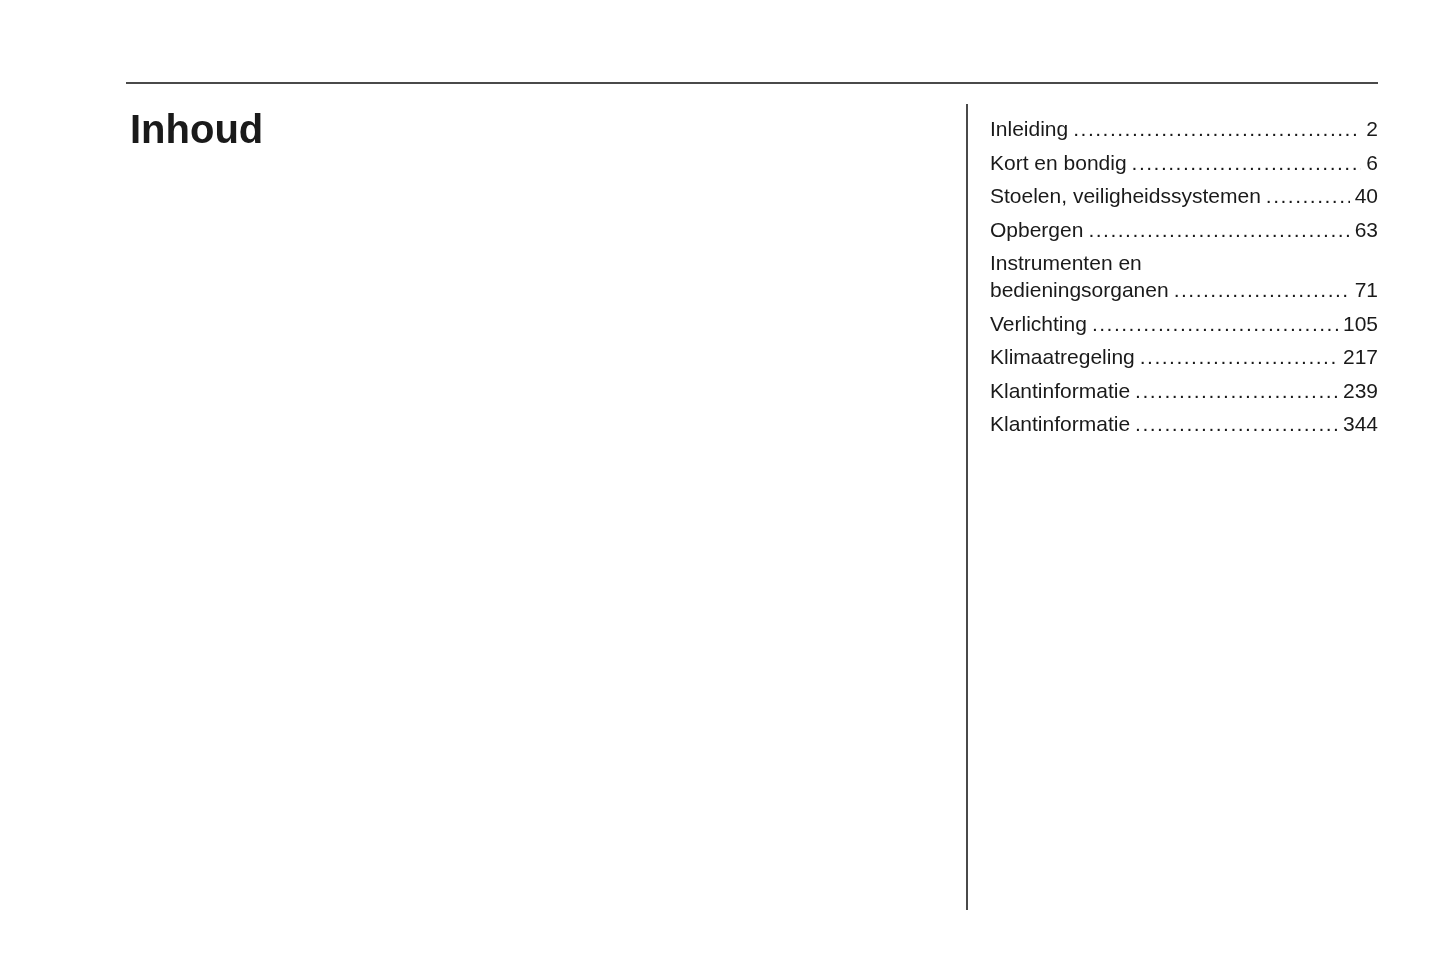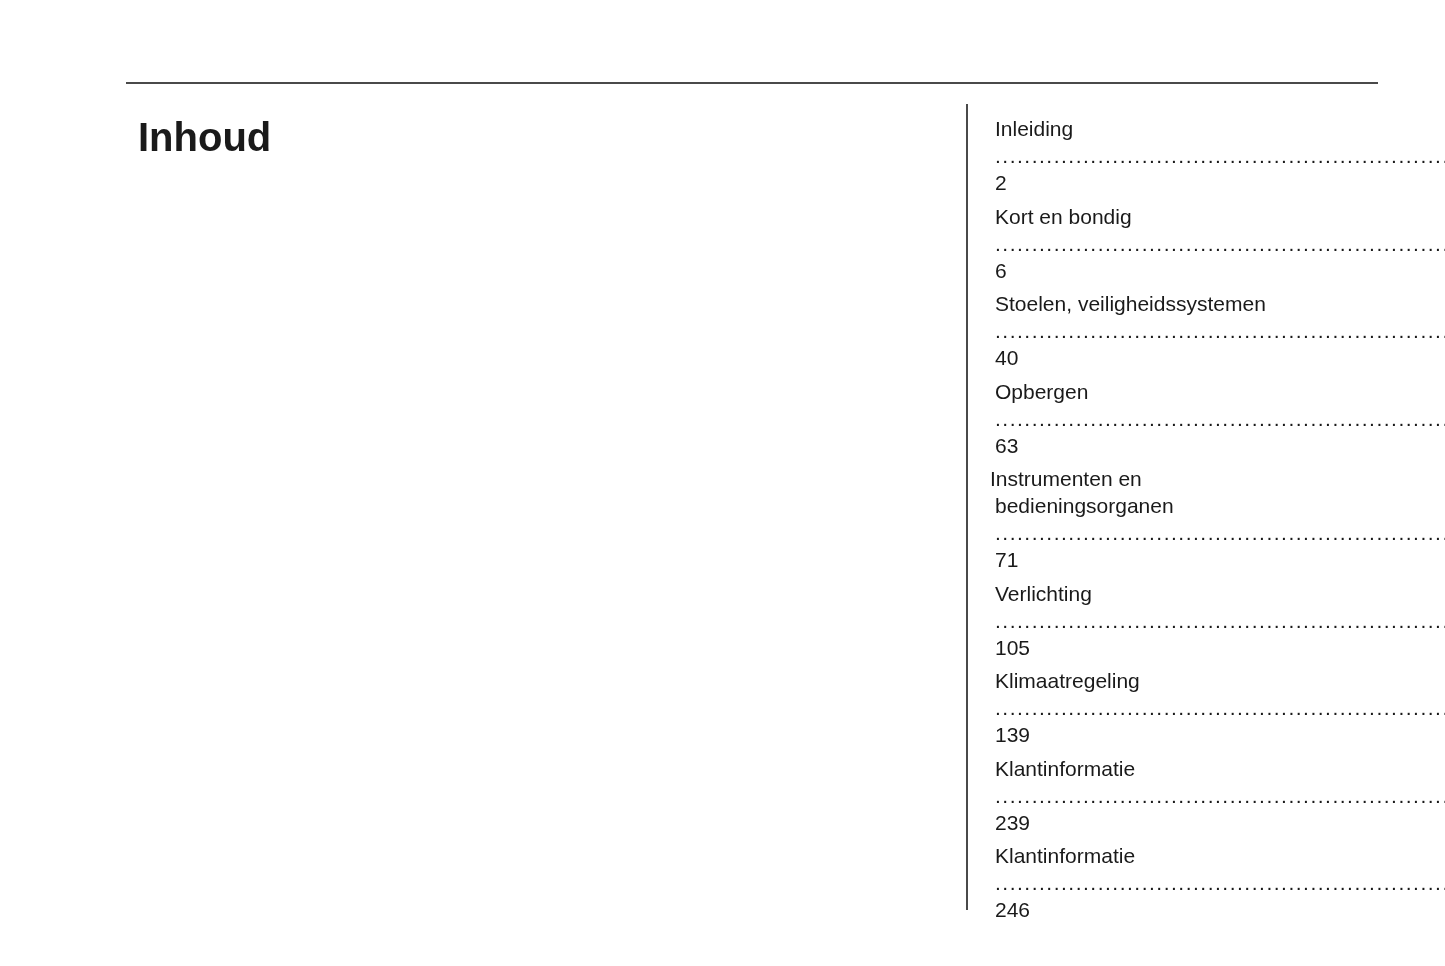--- a/index.html
+++ b/index.html
@@ -21,21 +21,21 @@
     left: 126px;
     top: 82px;
     width: 1252px;
     height: 2px;
     background: #4a4a4a;
   }
   .heading {
     position: absolute;
     left: 126px;
     top: 103px;
-    margin: 12px;
+    margin: 4px;
     font-size: 40px;
     font-weight: bold;
     letter-spacing: 0px;
     color: #1a1a1a;
   }
   .v-rule {
     position: absolute;
     left: 966px;
     top: 104px;
     width: 2px;
@@ -52,21 +52,20 @@
   }
   .toc-entry {
     margin-bottom: 6.5px;
   }
   .toc-prefix {
     white-space: nowrap;
   }
   .toc-line {
     display: flex;
     align-items: baseline;
-    flex-direction: column;
   }
   .toc-title {
     white-space: nowrap;
     flex: 0 0 auto;
   }
   .toc-leader {
     flex: 1 1 auto;
     min-width: 0;
     overflow: hidden;
     white-space: nowrap;
@@ -129,31 +128,31 @@
         <div class="toc-line">
           <span class="toc-title">Verlichting</span>
           <span class="toc-leader"></span>
           <span class="toc-page">105</span>
         </div>
       </div>
       <div class="toc-entry">
         <div class="toc-line">
           <span class="toc-title">Klimaatregeling</span>
           <span class="toc-leader"></span>
-          <span class="toc-page">139</span>
+          <span class="toc-page">217</span>
         </div>
       </div>
       <div class="toc-entry">
         <div class="toc-line">
           <span class="toc-title">Klantinformatie</span>
           <span class="toc-leader"></span>
           <span class="toc-page">239</span>
         </div>
       </div>
       <div class="toc-entry">
         <div class="toc-line">
           <span class="toc-title">Klantinformatie</span>
           <span class="toc-leader"></span>
-          <span class="toc-page">246</span>
+          <span class="toc-page">344</span>
         </div>
       </div>
     </div>
 </div>
 
 </body></html>

